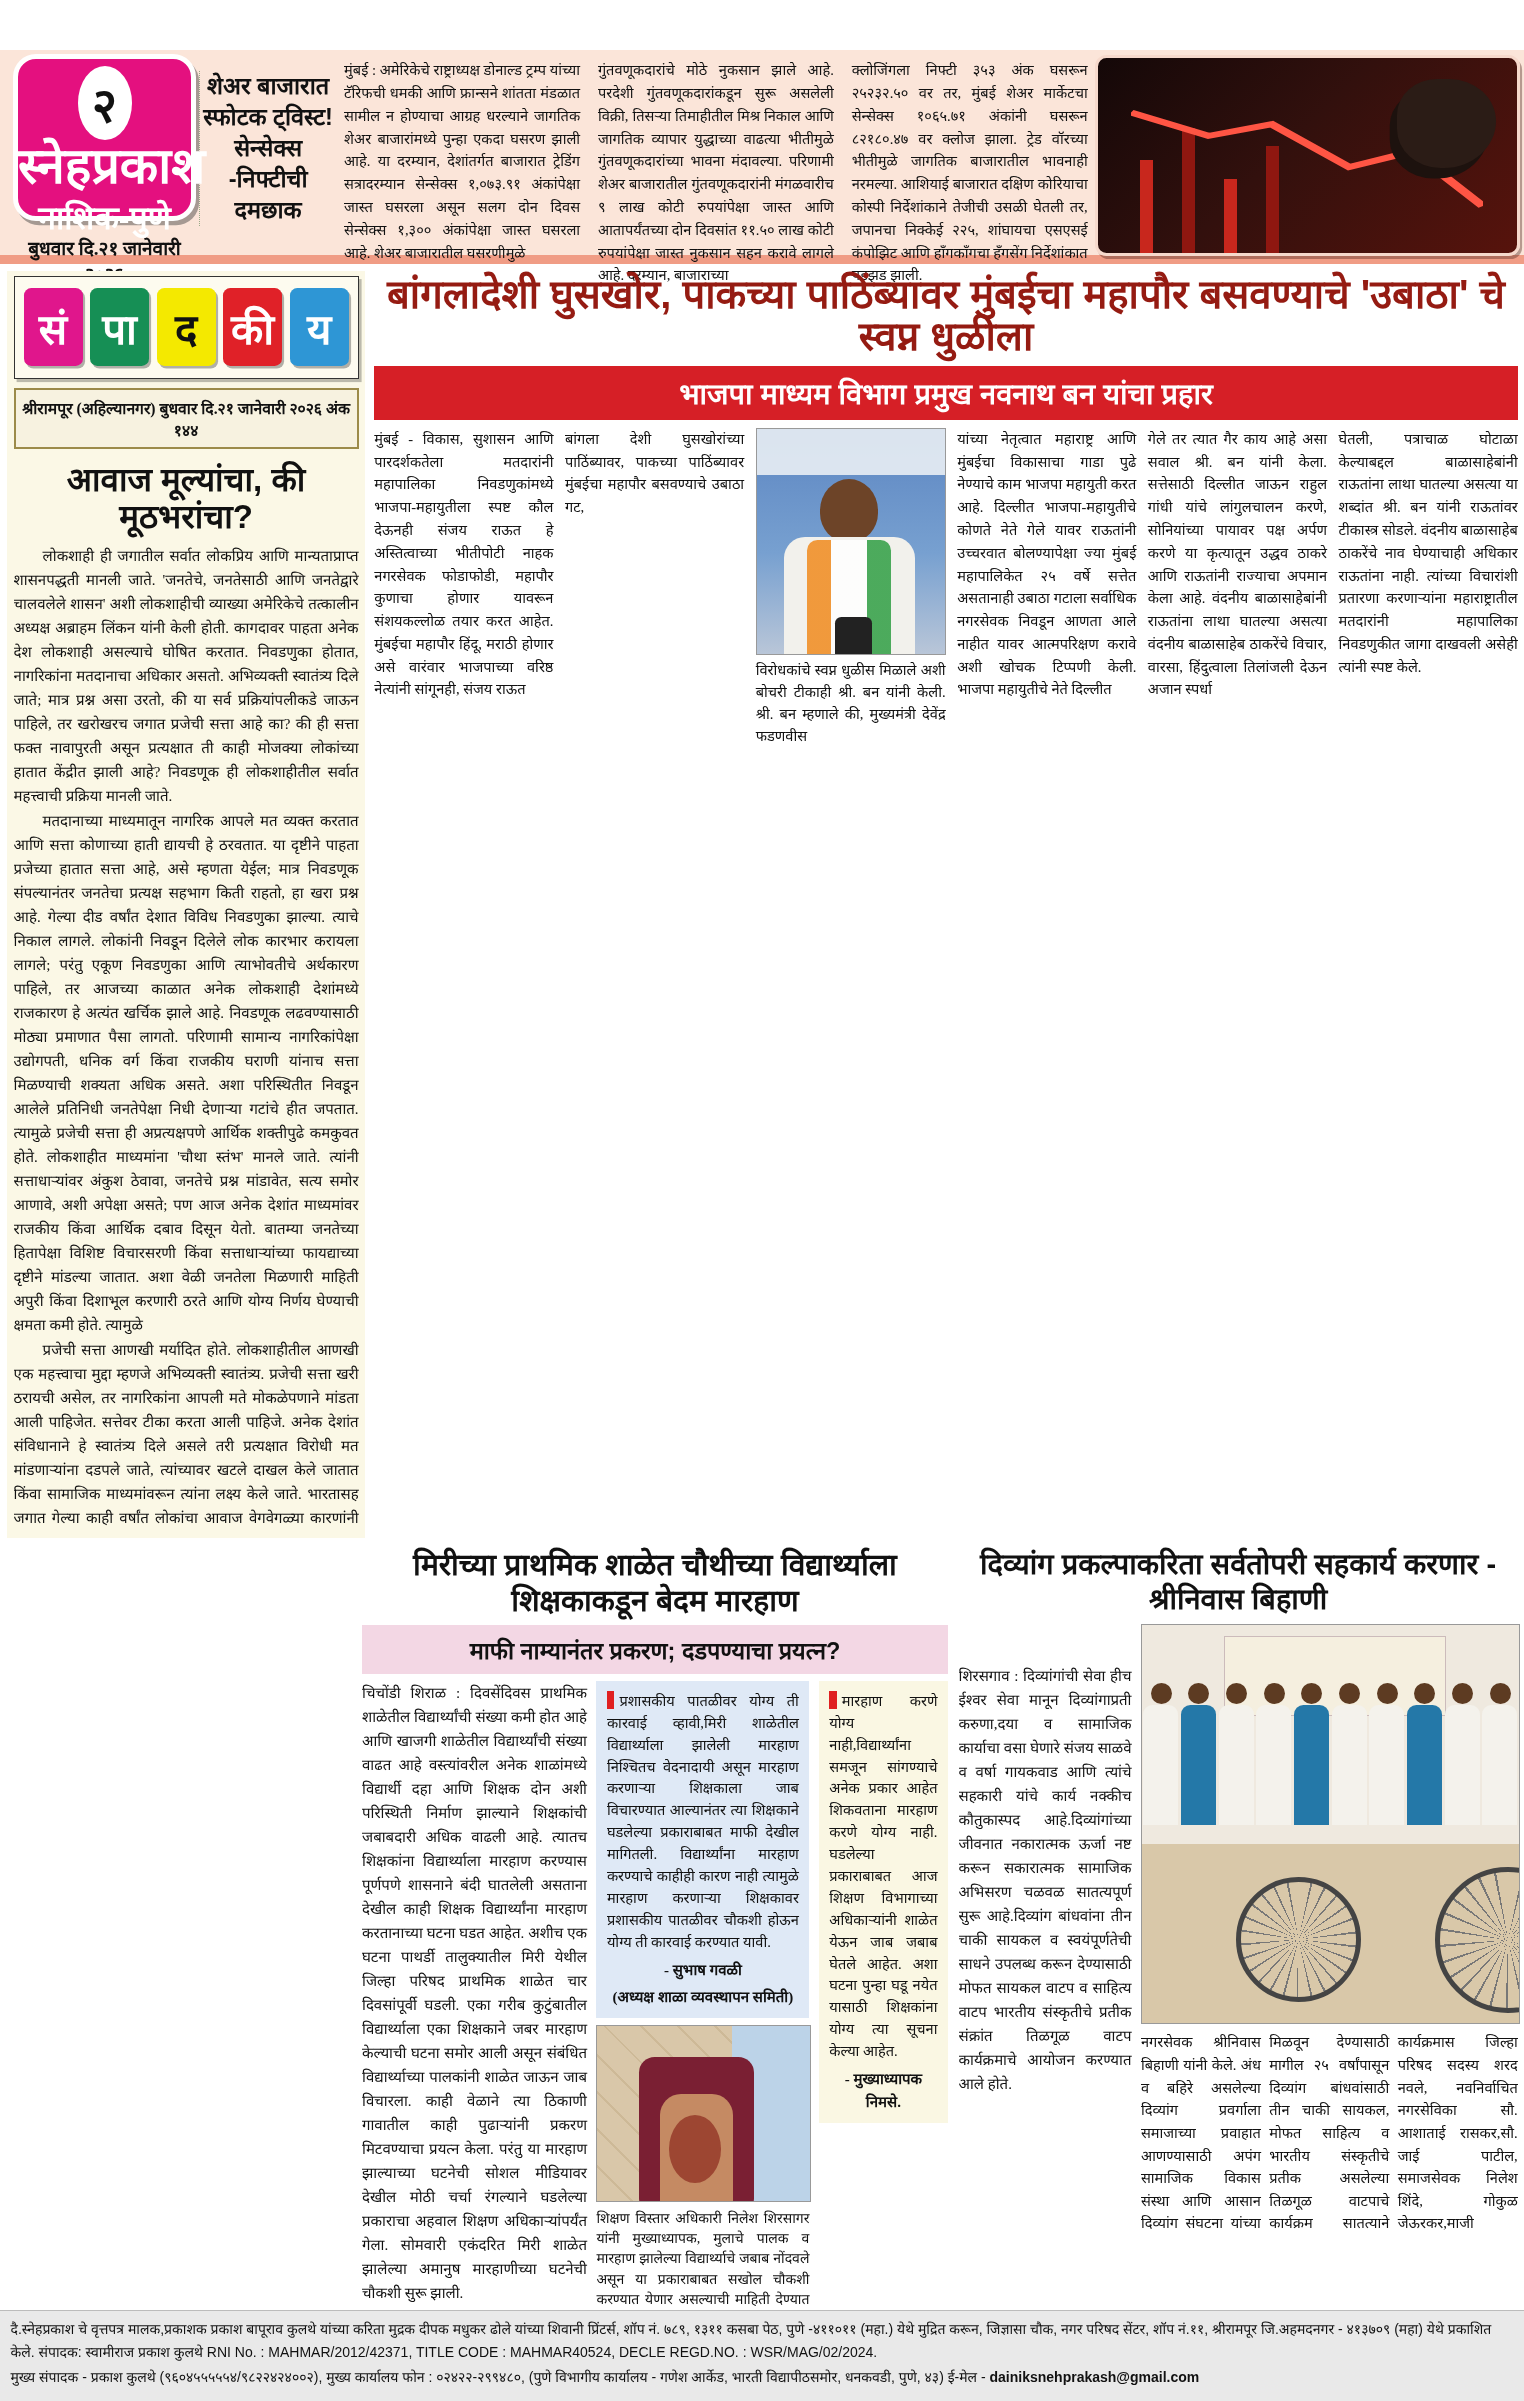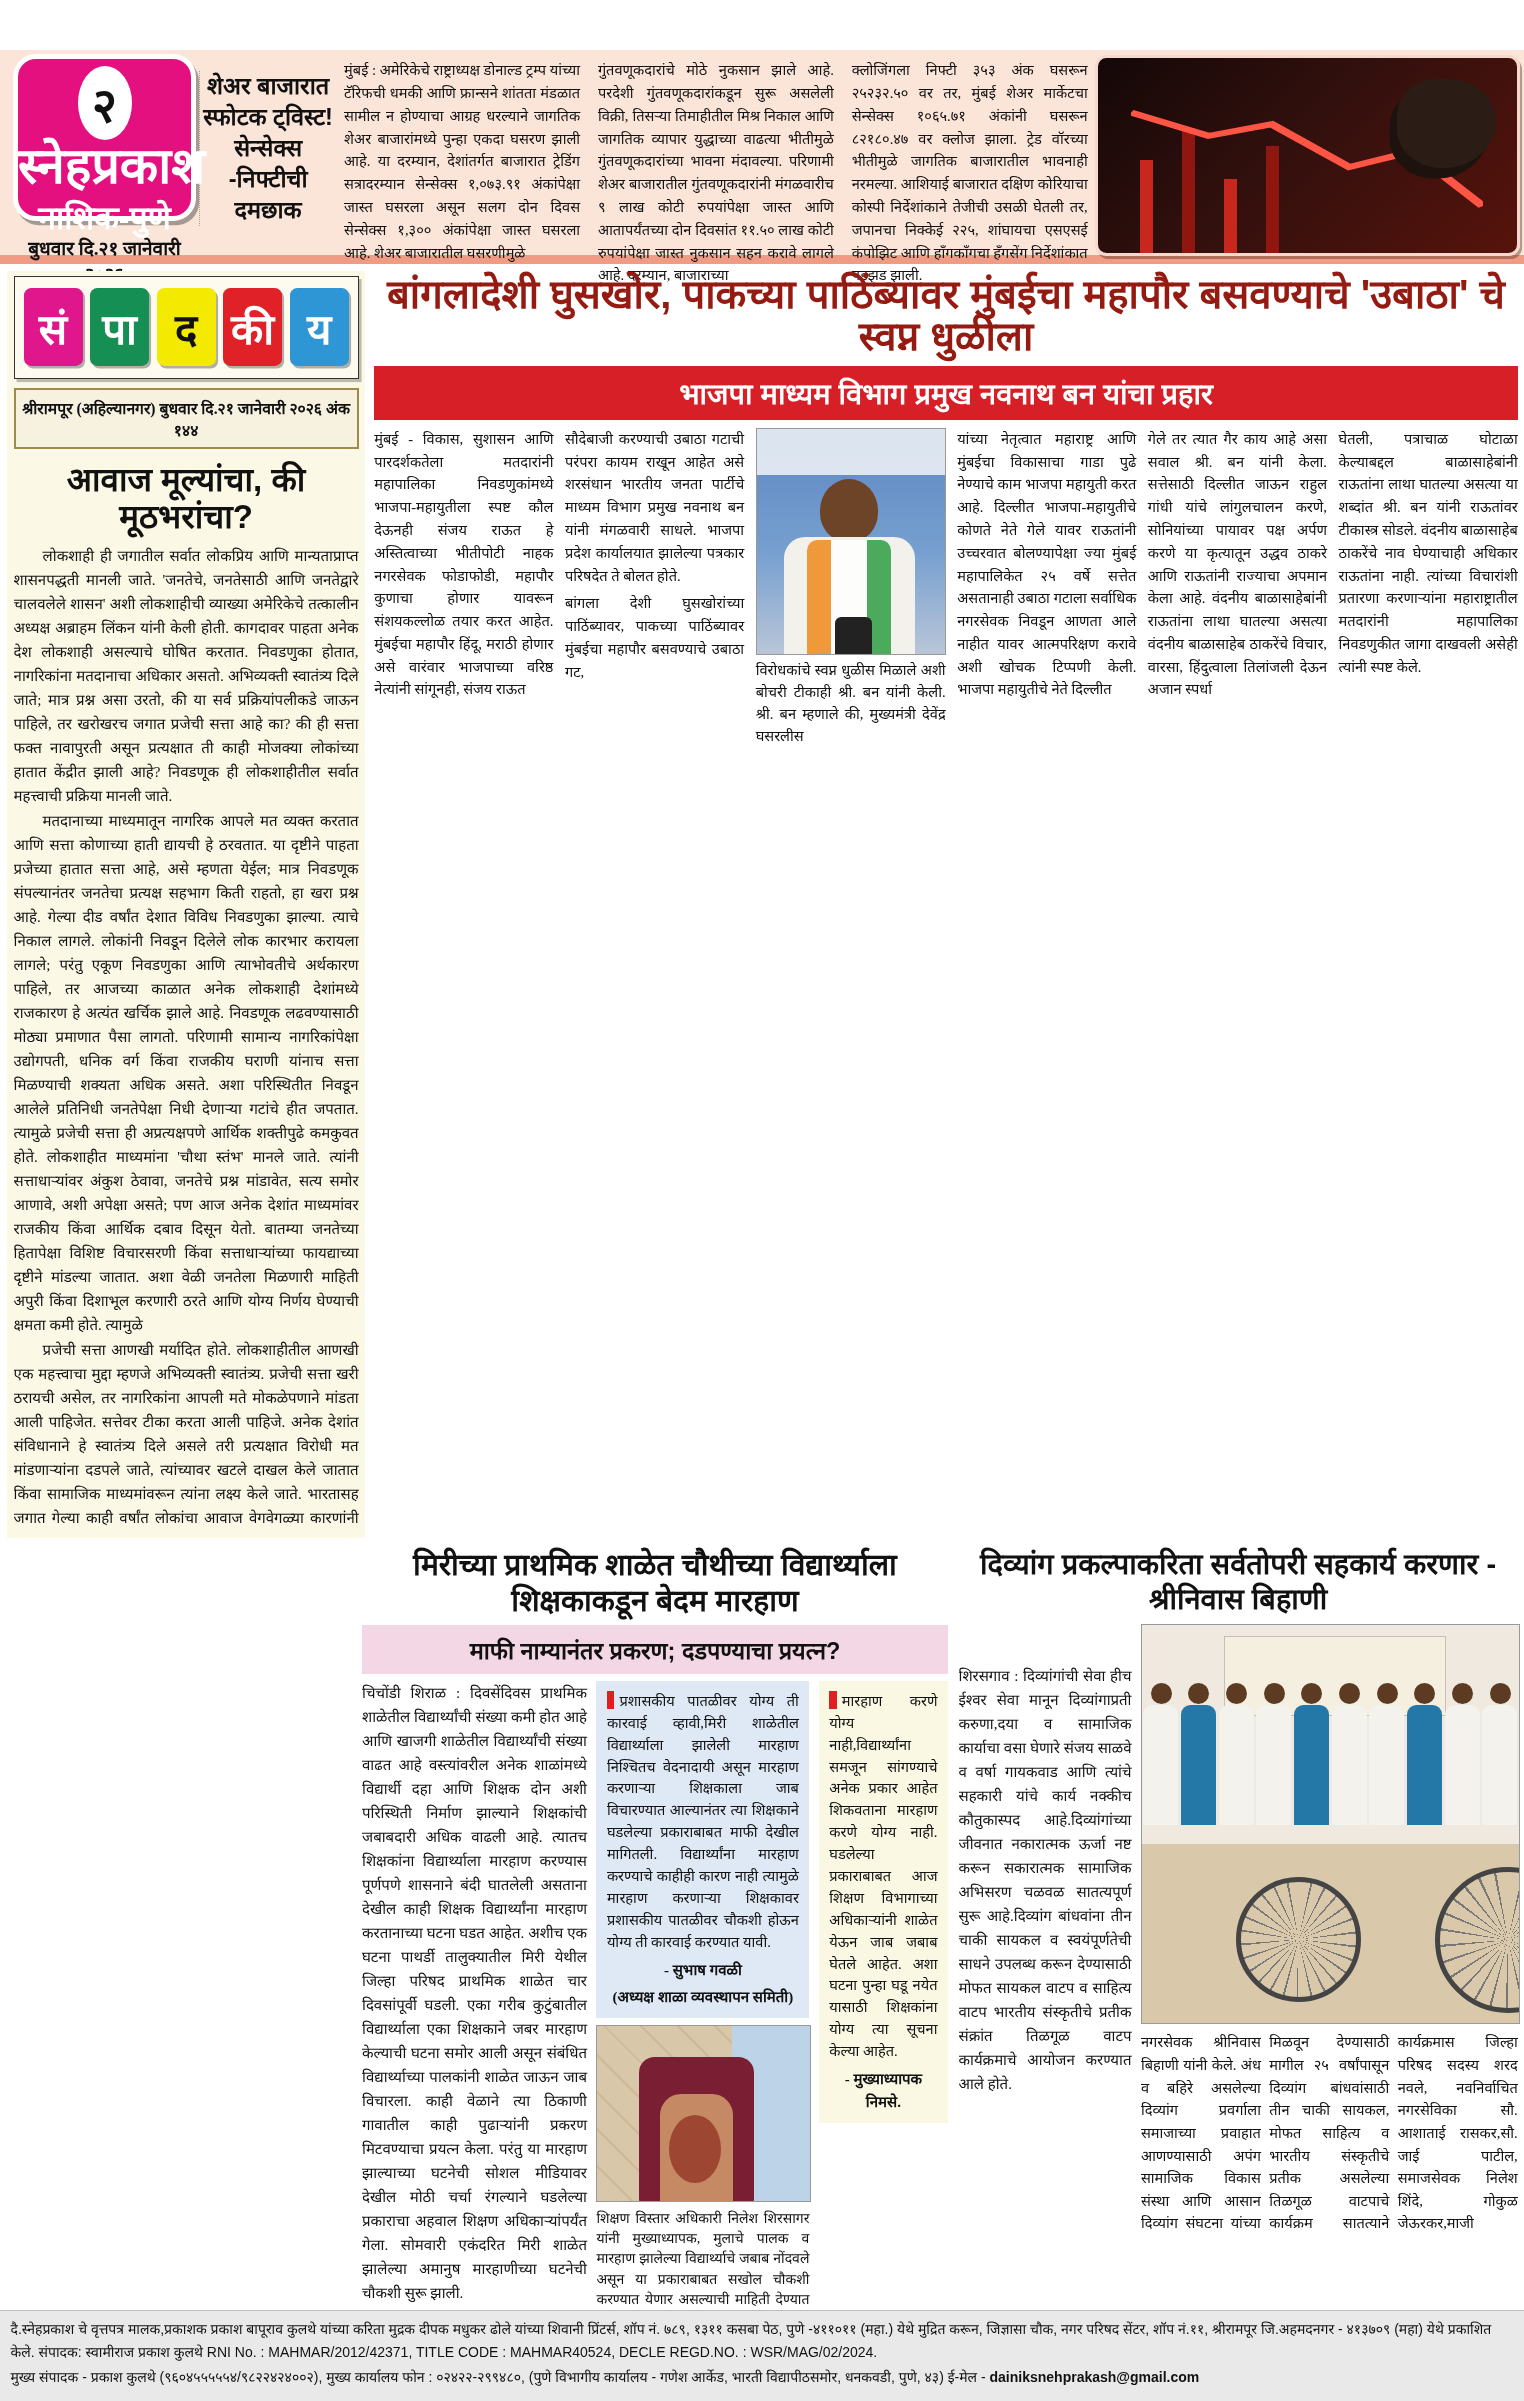--- a/index.html
+++ b/index.html
@@ -174,32 +174,31 @@
     </div>
 
     <div class="lead-zone">
       <div class="lead-head">बांगलादेशी घुसखोर, पाकच्या पाठिंब्यावर मुंबईचा महापौर बसवण्याचे 'उबाठा' चे स्वप्न धुळीला</div>
       <div class="kicker">भाजपा माध्यम विभाग प्रमुख नवनाथ बन यांचा प्रहार</div>
       <div class="lead-body">
         <div class="lead-col">
           <p>मुंबई - विकास, सुशासन आणि पारदर्शकतेला मतदारांनी महापालिका निवडणुकांमध्ये भाजपा-महायुतीला स्पष्ट कौल देऊनही संजय राऊत हे अस्तित्वाच्या भीतीपोटी नाहक नगरसेवक फोडाफोडी, महापौर कुणाचा होणार यावरून संशयकल्लोळ तयार करत आहेत. मुंबईचा महापौर हिंदू, मराठी होणार असे वारंवार भाजपाच्या वरिष्ठ नेत्यांनी सांगूनही, संजय राऊत</p>
         </div>
         <div class="lead-col">
-          <p>सौदेबाजी करण्याची उबाठा गटाची परंपरा कायम राखून आहेत असे शरसंधान भारतीय जनता पार्टीचे माध्यम विभाग प्रमुख नवनाथ बन यांनी मंगळवारी साधले. भाजपा प्रदेश कार्यालयात झालेल्या पत्रकार परिषदेत ते बोलत होते.</p>
           <p>बांगला देशी घुसखोरांच्या पाठिंब्यावर, पाकच्या पाठिंब्यावर मुंबईचा महापौर बसवण्याचे उबाठा गट,</p>
         </div>
         <div class="lead-fig">
           <div class="lead-photo">
             <div class="lp-banner"></div>
             <div class="lp-head"></div>
             <div class="lp-body"></div>
             <div class="lp-scarf"></div>
             <div class="lp-mic"></div>
           </div>
-          <div class="lead-fig-text">विरोधकांचे स्वप्न धुळीस मिळाले अशी बोचरी टीकाही श्री. बन यांनी केली. श्री. बन म्हणाले की, मुख्यमंत्री देवेंद्र घसरलीस</div>
+          <div class="lead-fig-text">विरोधकांचे स्वप्न धुळीस मिळाले अशी बोचरी टीकाही श्री. बन यांनी केली. श्री. बन म्हणाले की, मुख्यमंत्री देवेंद्र फडणवीस</div>
         </div>
         <div class="lead-col">
           <p>यांच्या नेतृत्वात महाराष्ट्र आणि मुंबईचा विकासाचा गाडा पुढे नेण्याचे काम भाजपा महायुती करत आहे. दिल्लीत भाजपा-महायुतीचे कोणते नेते गेले यावर राऊतांनी उच्चरवात बोलण्यापेक्षा ज्या मुंबई महापालिकेत २५ वर्षे सत्तेत असतानाही उबाठा गटाला सर्वाधिक नगरसेवक निवडून आणता आले नाहीत यावर आत्मपरिक्षण करावे अशी खोचक टिप्पणी केली. भाजपा महायुतीचे नेते दिल्लीत</p>
         </div>
         <div class="lead-col">
           <p>गेले तर त्यात गैर काय आहे असा सवाल श्री. बन यांनी केला. सत्तेसाठी दिल्लीत जाऊन राहुल गांधी यांचे लांगुलचालन करणे, सोनियांच्या पायावर पक्ष अर्पण करणे या कृत्यातून उद्धव ठाकरे आणि राऊतांनी राज्याचा अपमान केला आहे. वंदनीय बाळासाहेबांनी राऊतांना लाथा घातल्या असत्या वंदनीय बाळासाहेब ठाकरेंचे विचार, वारसा, हिंदुत्वाला तिलांजली देऊन अजान स्पर्धा</p>
         </div>
         <div class="lead-col">
           <p>घेतली, पत्राचाळ घोटाळा केल्याबद्दल बाळासाहेबांनी राऊतांना लाथा घातल्या असत्या या शब्दांत श्री. बन यांनी राऊतांवर टीकास्त्र सोडले. वंदनीय बाळासाहेब ठाकरेंचे नाव घेण्याचाही अधिकार राऊतांना नाही. त्यांच्या विचारांशी प्रतारणा करणाऱ्यांना महाराष्ट्रातील मतदारांनी महापालिका निवडणुकीत जागा दाखवली असेही त्यांनी स्पष्ट केले.</p>
         </div>

